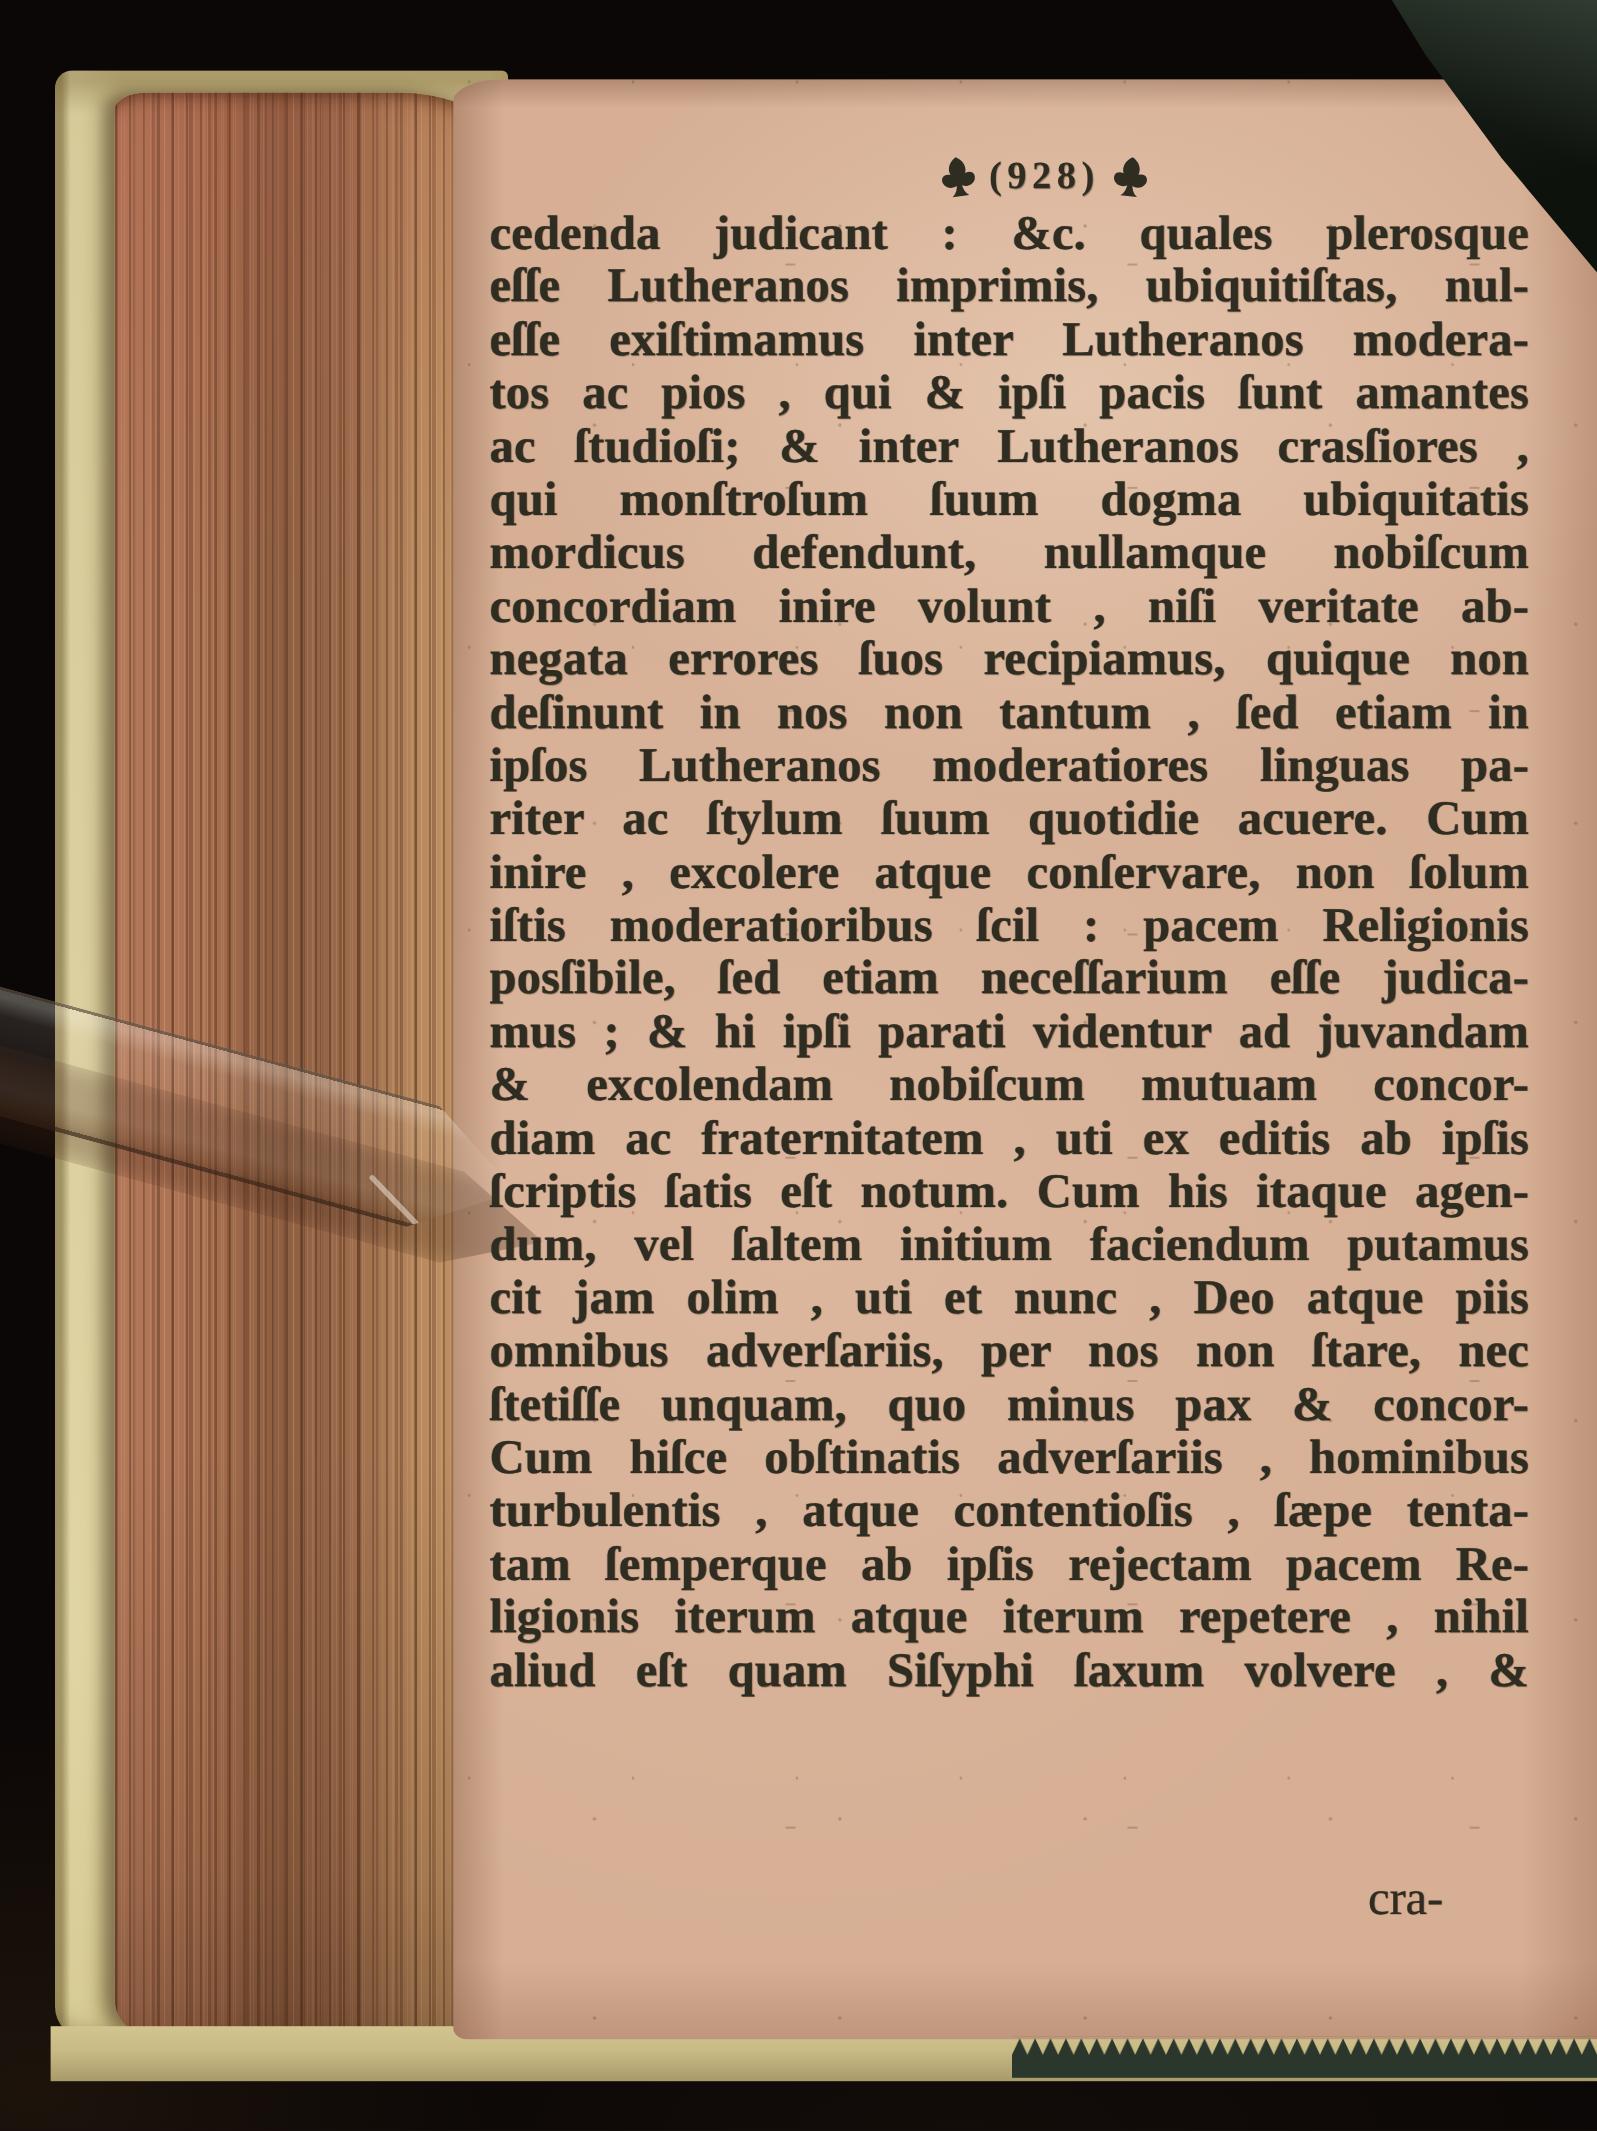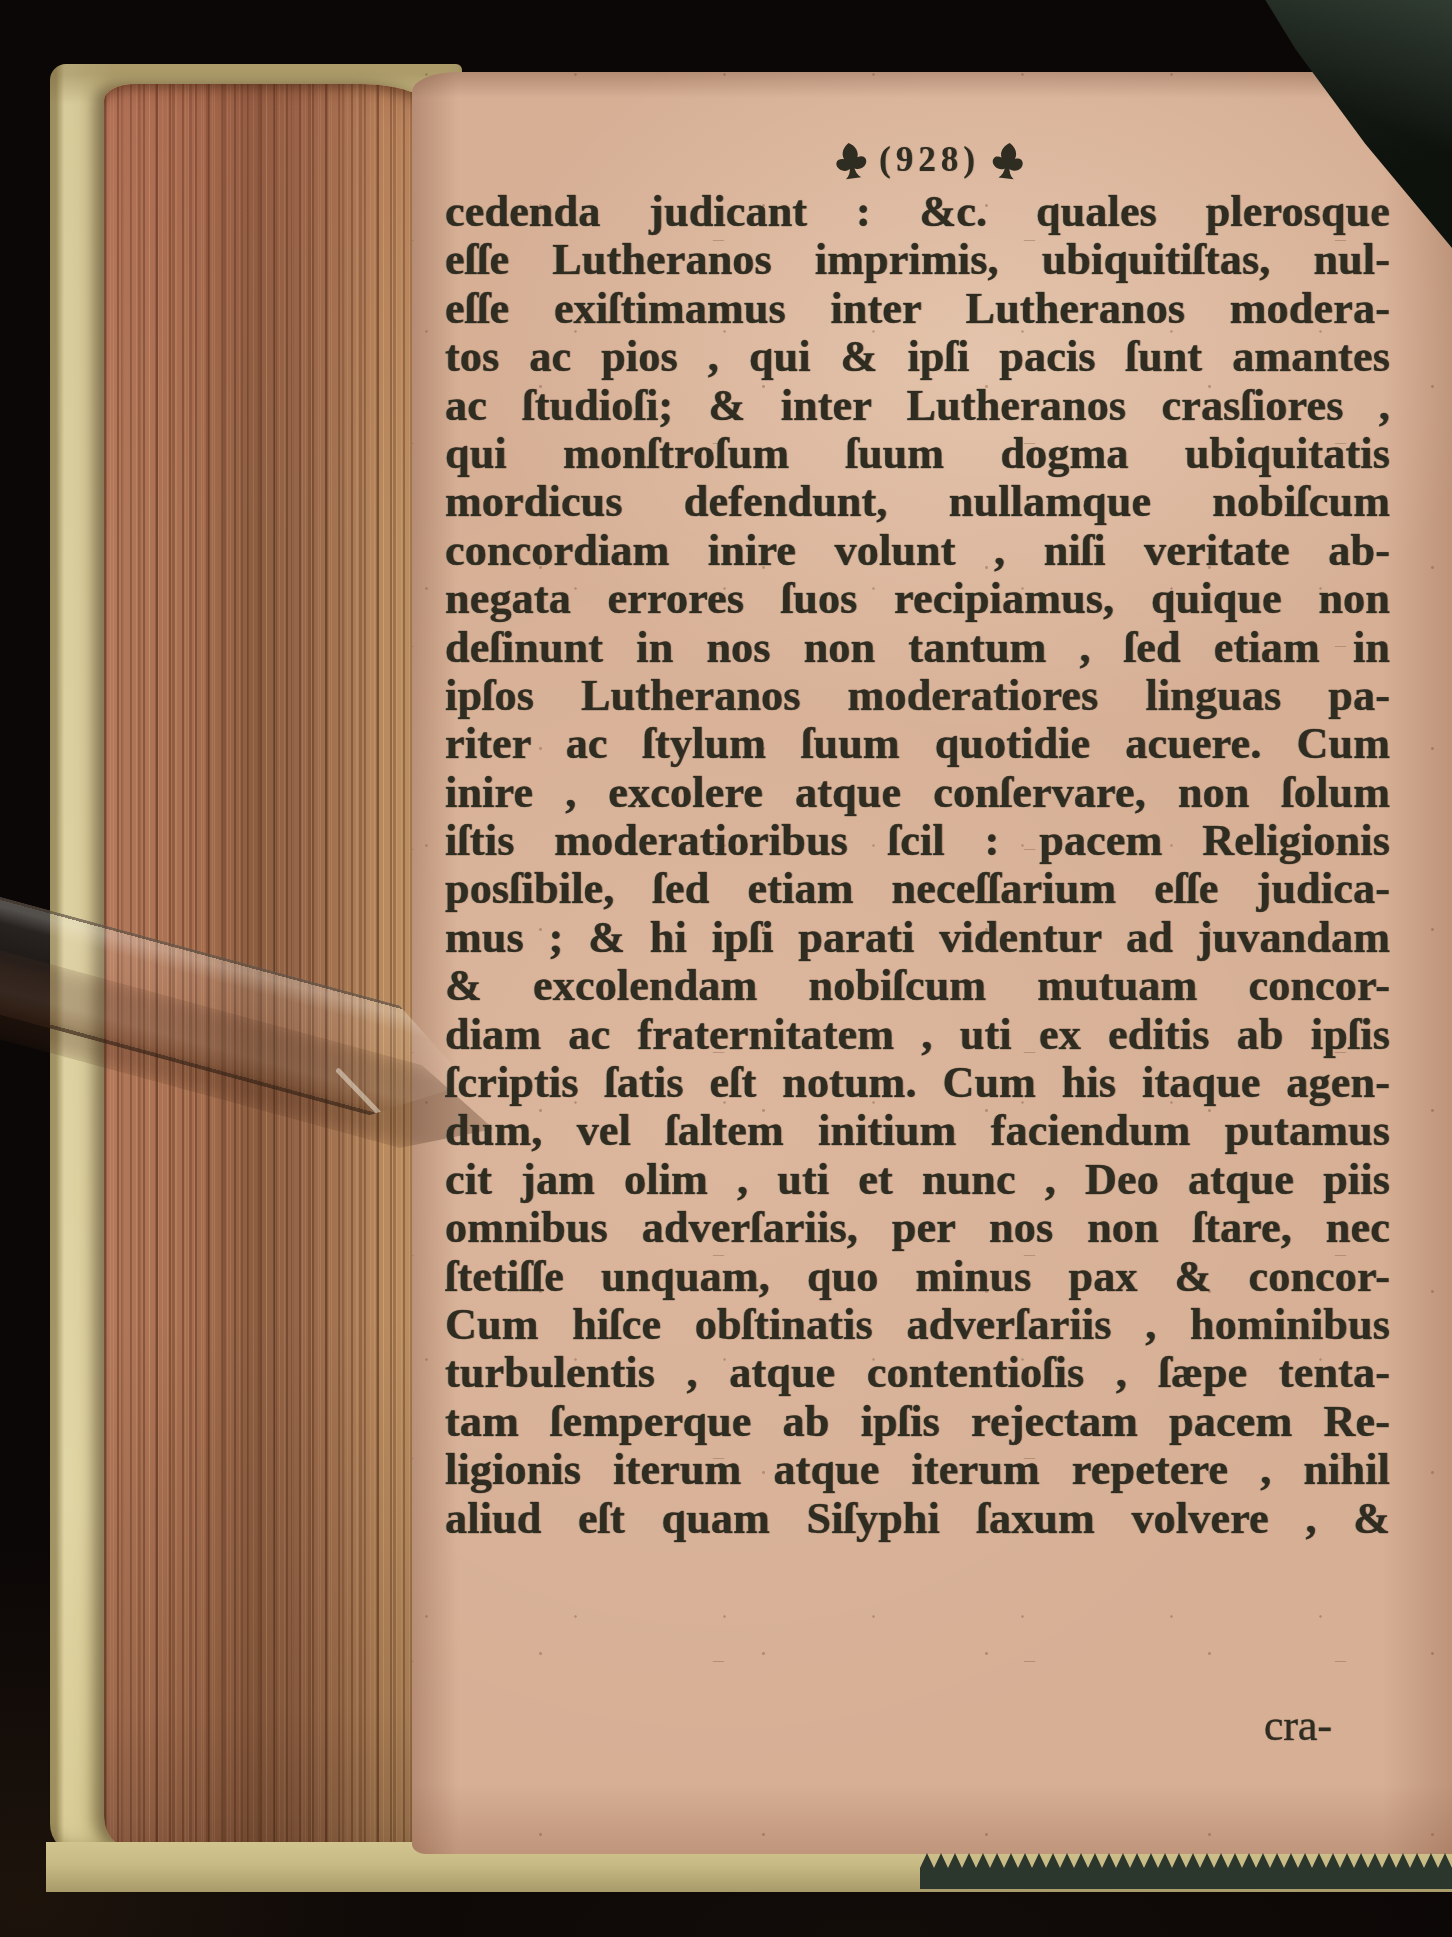--- a/index.html
+++ b/index.html
@@ -128,21 +128,21 @@
   }
   .weight .glint {
     position: absolute; right: 46px; bottom: 10px;
     width: 92px; height: 5px;
     background: rgba(255,250,240,0.45);
     transform: rotate(31deg);
     border-radius: 3px;
   }
   
   .header {
-    position: absolute; left: 833px; top: 140px;
+    position: absolute; left: 853px; top: 140px;
     display: flex; align-items: center; gap: 10px;
     color: #2f2d22;
     z-index: 9;
   }
   .folio {
     font-size: 35px;
     letter-spacing: 5px;
     font-weight: bold;
     text-shadow: 0.6px 0.4px 1px rgba(47,40,26,0.55);
   }
@@ -167,21 +167,21 @@
     overflow: hidden;
     text-align: justify;
   }
   .textblock .tl::after {
     content: "";
     display: inline-block;
     width: 100%;
     height: 0;
   }
   .catchword-row {
-    position: absolute; left: 465px; top: 1700px;
+    position: absolute; left: 445px; top: 1700px;
     width: 945px;
     text-align: right;
     padding-right: 0;
     box-sizing: border-box;
     z-index: 9;
   }
   .catchword {
     display: inline-block;
     margin-right: 78px;
     color: #2f2d22;

